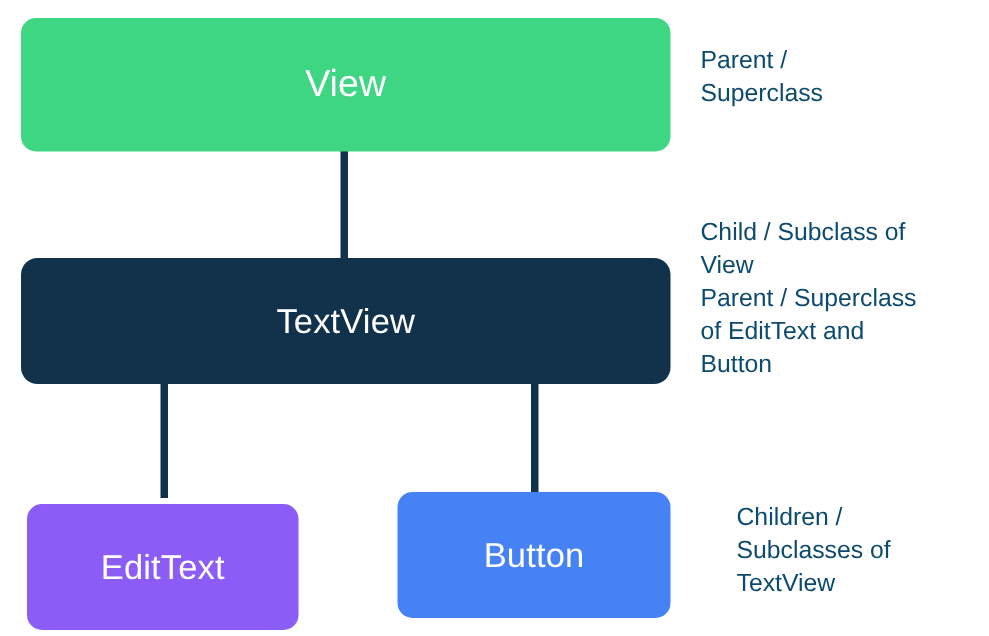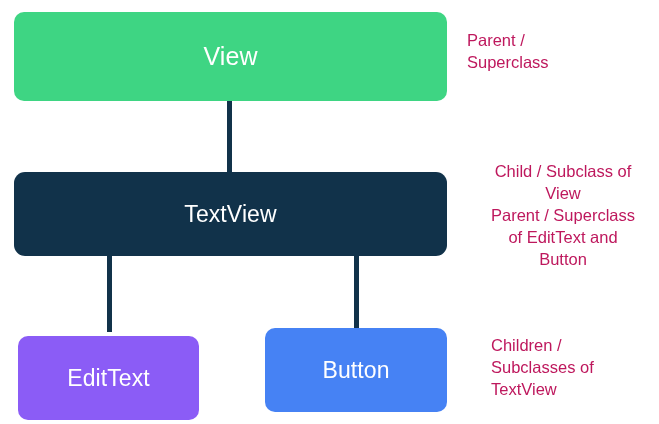--- a/index.html
+++ b/index.html
@@ -97,28 +97,28 @@
     top: 253px;
     width: 5px;
     height: 79px;
   }
 
   
   .annotation {
     position: absolute;
     left: 467px;
     width: 192px;
-    color: #be185d;
+    color: #0c4a6e;
     font-size: 16.5px;
     line-height: 22px;
     white-space: pre-line;
     z-index: 2;
   }
   #annotation-view     { top: 29px; }
-  #annotation-textview { top: 160px; text-align: center; }
+  #annotation-textview { top: 144px; }
   #annotation-leaf     { top: 334px; margin-left: 24px; }
 </style>
 </head>
 <body>
 
 <div id="diagram">
 
   <div class="connector" id="connector-view-textview"></div>
   <div class="connector" id="connector-textview-edittext"></div>
   <div class="connector" id="connector-textview-button"></div>

